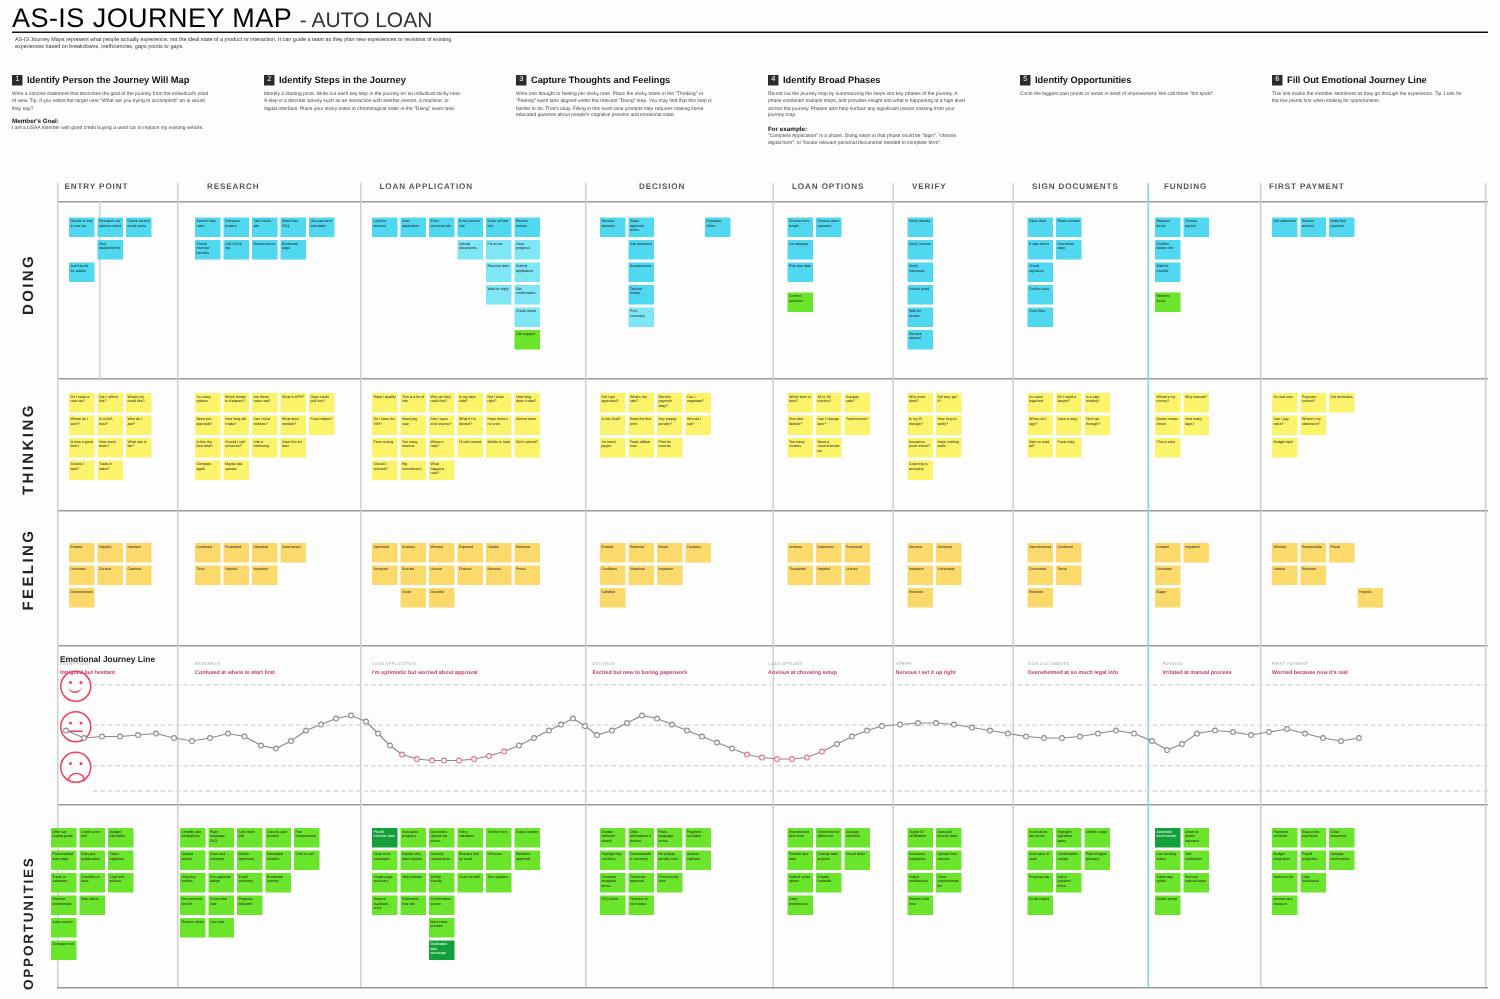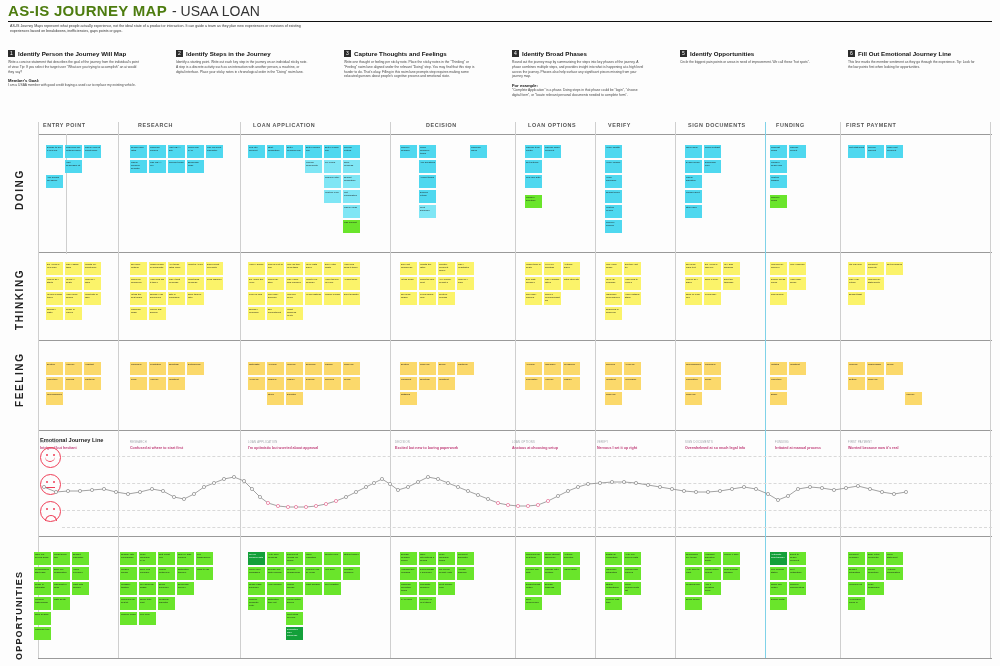--- a/index.html
+++ b/index.html
@@ -27,24 +27,24 @@
     position: absolute;
     left: 8px;
     top: 2px;
     width: 560px;
     height: 20px;
     display: flex;
     align-items: baseline;
     gap: 5px;
   }
   .title-main {
-    font-size: 15px;
-    font-weight: bold;
+    font-size: 18px;
+    font-weight: normal;
     letter-spacing: 0.3px;
-    color: #4d7c0f;
+    color: #000000;
   }
   .title-sub {
     font-size: 14px;
     font-weight: normal;
     color: #333;
   }
   .title-rule {
     position: absolute;
     left: 8px;
     top: 21px;
@@ -257,21 +257,21 @@
   }
   svg.ejl-svg { position: absolute; left: 0; top: 0; pointer-events: none; }
 </style>
 </head>
 <body>
 
 <div class="board">
 
   <div class="title-bar">
     <span class="title-main">AS-IS JOURNEY MAP</span>
-    <span class="title-sub">- USAA LOAN</span>
+    <span class="title-sub">- AUTO LOAN</span>
   </div>
   <div class="title-rule"></div>
   <div class="intro">AS-IS Journey Maps represent what people actually experience, not the ideal state of a product or interaction. It can guide a team as they plan new experiences or revisions of existing experiences based on breakdowns, inefficiencies, gaps points or gaps.</div>
 
   <div class="steps">
     <div class="step" style="left:0px;">
       <div class="step-head">
         <span class="step-num">1</span>
         <span class="step-title">Identify Person the Journey Will Map</span>
       </div>

